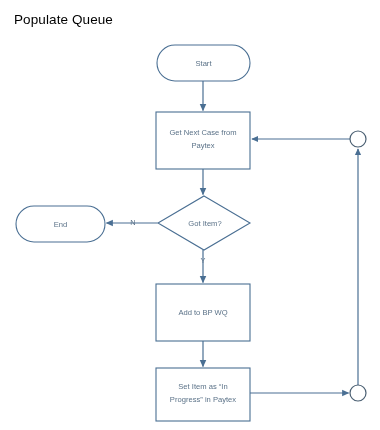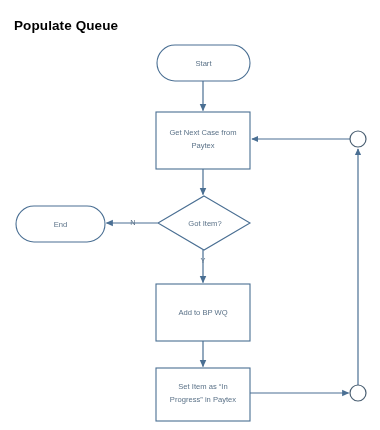--- a/index.html
+++ b/index.html
@@ -17,23 +17,23 @@
   }
   #diagram-root {
     position: absolute;
     left: 0; top: 0;
     width: 380px;
     height: 430px;
   }
   #flow-title {
     position: absolute;
     left: 14px;
-    top: 18px;
+    top: 12px;
     font-size: 13.5px;
-    font-weight: bold;
+    font-weight: normal;
     color: #000000;
     letter-spacing: 0.1px;
     white-space: nowrap;
   }
   svg#flow-canvas {
     position: absolute;
     left: 0; top: 0;
     width: 380px;
     height: 430px;
     display: block;

